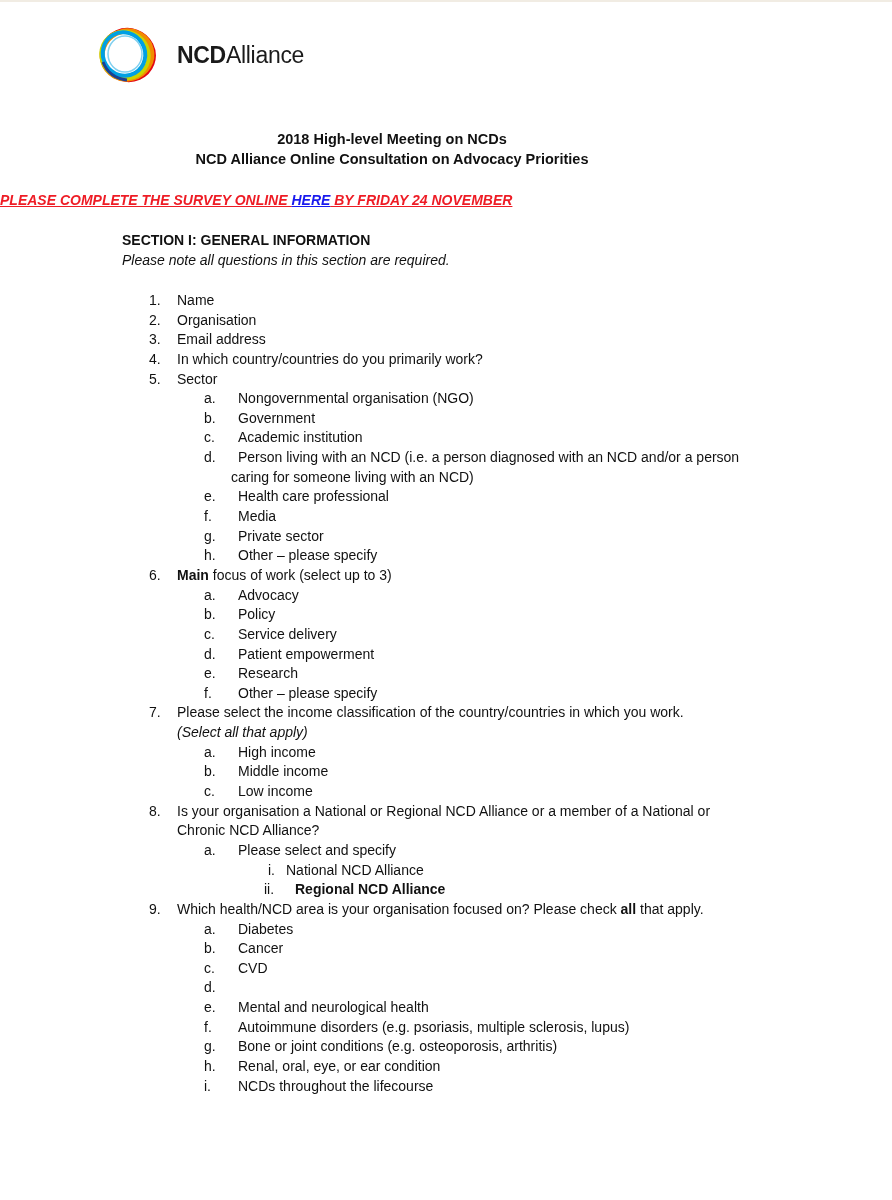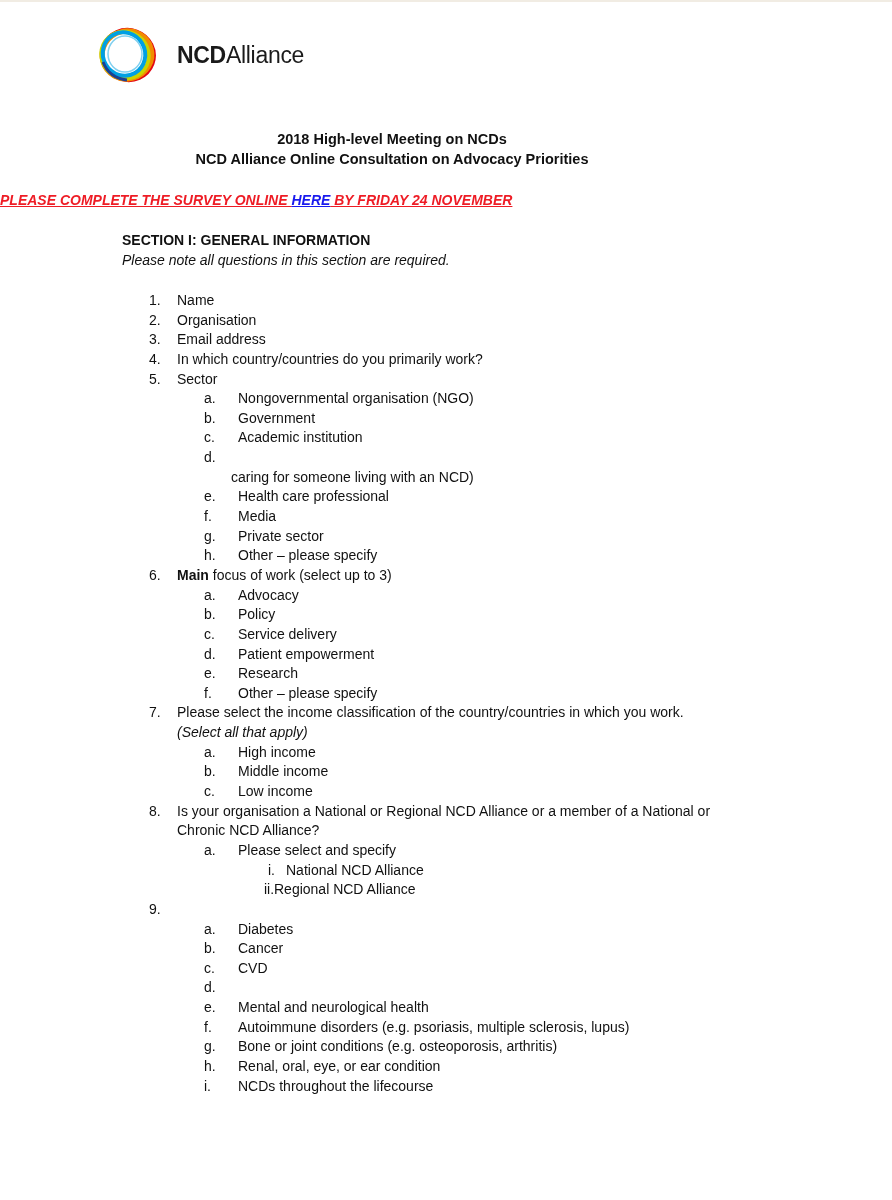--- a/index.html
+++ b/index.html
@@ -19,21 +19,21 @@
   .notice a { color: #1a1aee; text-decoration: underline; }
   .section-head { position: absolute; left: 122px; top: 232px; font-weight: bold; font-size: 14px; }
   .section-note { position: absolute; left: 122px; top: 252px; font-style: italic; font-size: 14px; }
   .list { position: absolute; left: 0; top: 291px; width: 892px; font-size: 14px; }
   .row { position: relative; height: 19.65px; line-height: 19.65px; white-space: nowrap; }
   .num { position: absolute; }
   .txt { position: absolute; }
   .l1 .num { left: 149px; } .l1 .txt { left: 177px; }
   .l2 .num { left: 204px; } .l2 .txt { left: 238px; }
   .l3 .num { left: 268px; } .l3 .txt { left: 286px; }
-  .l3r .num { left: 264px; } .l3r .txt { left: 274px; }
+  .l3r .num { left: 264px; } .l3r .txt { left: 295px; font-weight: bold; }
   .cont1 .txt { left: 177px; }
   .cont2 .txt { left: 231px; }
   .it { font-style: italic; }
   .b { font-weight: bold; }
 </style>
 </head>
 <body>
 
 <div class="topbar"></div>
 
@@ -85,20 +85,21 @@
   <div class="row l2">
       <span class="num">b.</span>
       <span class="txt">Government</span>
     </div>
   <div class="row l2">
       <span class="num">c.</span>
       <span class="txt">Academic institution</span>
     </div>
   <div class="row l2">
       <span class="num">d.</span>
+      <span class="txt">Person living with an NCD (i.e. a person diagnosed with an NCD and/or a person</span>
     </div>
   <div class="row cont2">
       <span class="txt">caring for someone living with an NCD)</span>
     </div>
   <div class="row l2">
       <span class="num">e.</span>
       <span class="txt">Health care professional</span>
     </div>
   <div class="row l2">
       <span class="num">f.</span>
@@ -177,20 +178,21 @@
       <span class="num">i.</span>
       <span class="txt">National NCD Alliance</span>
     </div>
   <div class="row l3r">
       <span class="num">ii.</span>
       <span class="txt">Regional NCD Alliance</span>
     </div>
 
   <div class="row l1">
       <span class="num">9.</span>
+      <span class="txt"><span>Which health/NCD area is your organisation focused on? Please check </span><span class="b">all</span><span> that apply.</span></span>
     </div>
   <div class="row l2">
       <span class="num">a.</span>
       <span class="txt">Diabetes</span>
     </div>
   <div class="row l2">
       <span class="num">b.</span>
       <span class="txt">Cancer</span>
     </div>
   <div class="row l2">

